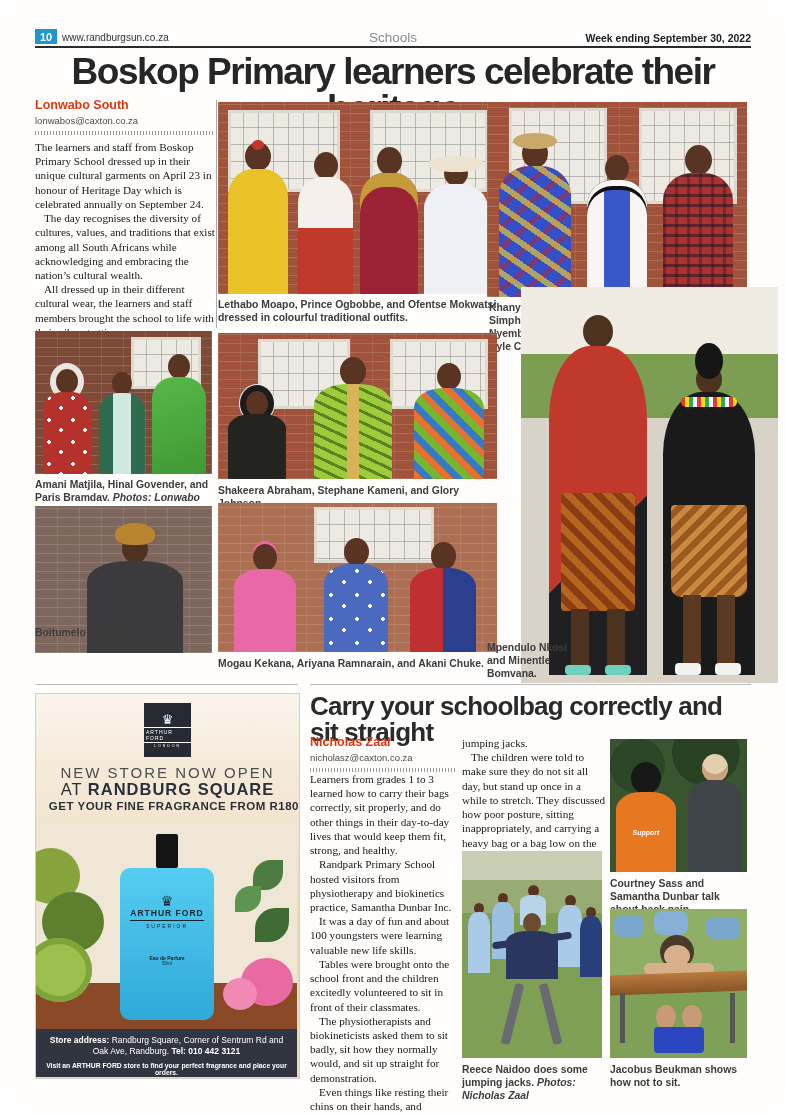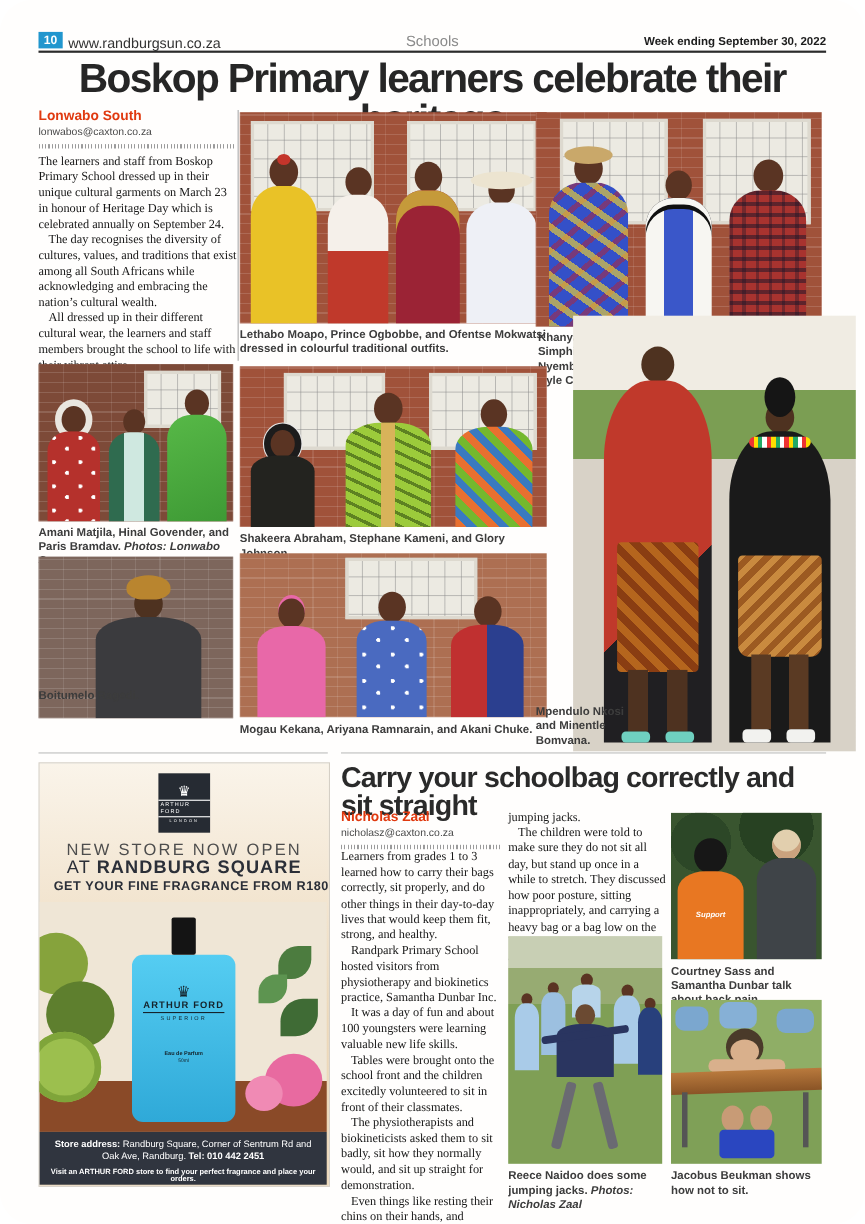--- a/index.html
+++ b/index.html
@@ -3,21 +3,21 @@
 <meta charset="utf-8">
 <style>
   html,body{margin:0;padding:0;background:#ffffff;}
   .page{position:relative;width:786px;height:1113px;background:#fffefd;margin:0 auto;
         font-family:"Liberation Sans",sans-serif;overflow:hidden;border-radius:29px;}
   .abs{position:absolute;}
 
   
   .pagenum{background:#2196ce;color:#fff;font-weight:bold;font-size:11px;
            display:flex;align-items:center;justify-content:center;}
-  .siteurl{font-size:13px;color:#333;}
+  .siteurl{font-size:10px;color:#333;}
   .section{font-size:13.5px;color:#8a8a8a;text-align:center;}
   .dateline{font-size:10.5px;font-weight:bold;color:#1c1c1c;text-align:right;}
   .headrule{background:#2b2b2b;}
 
   .h1{font-size:37px;font-weight:bold;letter-spacing:-1.5px;color:#262626;text-align:center;line-height:1.0;}
   .h2{font-size:26px;font-weight:bold;letter-spacing:-0.8px;color:#2a2a2a;line-height:1.0;}
 
   .byline{color:#e0390f;font-weight:bold;font-size:12.5px;line-height:1.1;}
   .email{color:#4a4a4a;font-size:9.5px;margin-top:2px;}
   .dotsep{height:4px;background:repeating-linear-gradient(90deg,#9a9a9a 0 1px,transparent 1px 3px);margin-top:5px;}
@@ -85,21 +85,21 @@
 
   <div class="abs h1" style="left:25px;top:53px;width:736px;">Boskop Primary learners celebrate their heritage</div>
 
   <div class="abs" style="left:35px;top:99px;width:180px;">
     <div class="byline">Lonwabo South</div>
     <div class="email">lonwabos@caxton.co.za</div>
     <div class="dotsep"></div>
   </div>
 
   <div class="abs bodytext" style="left:35px;top:140px;width:181px;">
-    <p>The learners and staff from Boskop Primary School dressed up in their unique cultural garments on March 23 in honour of Heritage Day which is celebrated annually on September 24.</p>
+    <p>The learners and staff from Boskop Primary School dressed up in their unique cultural garments on April 23 in honour of Heritage Day which is celebrated annually on September 24.</p>
     <p class="ind">The day recognises the diversity of cultures, values, and traditions that exist among all South Africans while acknowledging and embracing the nation’s cultural wealth.</p>
     <p class="ind">All dressed up in their different cultural wear, the learners and staff members brought the school to life with their vibrant attire.</p>
     <p class="ind">Heritage Day is the day set aside for South Africans to come together to celebrate the country’s history and come together and honour our cultural diversity.</p>
   </div>
 
   <div class="abs vrule" style="left:216px;top:100px;width:1px;height:228px;"></div>
 
   <div class="ph brick" style="left:218px;top:102px;width:279px;height:192px;">
     <div class="win" style="left:10px;top:8px;width:112px;height:82px;"></div>
     <div class="win" style="left:152px;top:8px;width:118px;height:82px;"></div>
@@ -252,21 +252,21 @@
         <div class="cap"></div>
         <div class="bcrown">♛</div>
         <div class="bname">ARTHUR FORD</div>
         <div class="bsub">SUPERIOR</div>
         <div class="btype">Eau de Parfum</div>
         <div class="bsize">50ml</div>
       </div>
     </div>
 
     <div class="ad-foot" style="left:0;top:335px;width:261px;height:48px;">
-      <div class="l1"><b>Store address:</b><span> Randburg Square, Corner of Sentrum Rd and Oak Ave, Randburg. </span><b>Tel: 010 442 2451</b></div>
+      <div class="l1"><b>Store address:</b><span> Randburg Square, Corner of Sentrum Rd and Oak Ave, Randburg. </span><b>Tel: 010 442 3121</b></div>
       <div class="l2">Visit an ARTHUR FORD store to find your perfect fragrance and place your orders.</div>
     </div>
   </div>
 
   <div class="abs h2" style="left:310px;top:693px;width:445px;">Carry your schoolbag correctly and sit straight</div>
 
   <div class="abs" style="left:310px;top:736px;width:146px;">
     <div class="byline">Nicholas Zaal</div>
     <div class="email">nicholasz@caxton.co.za</div>
     <div class="dotsep"></div>

